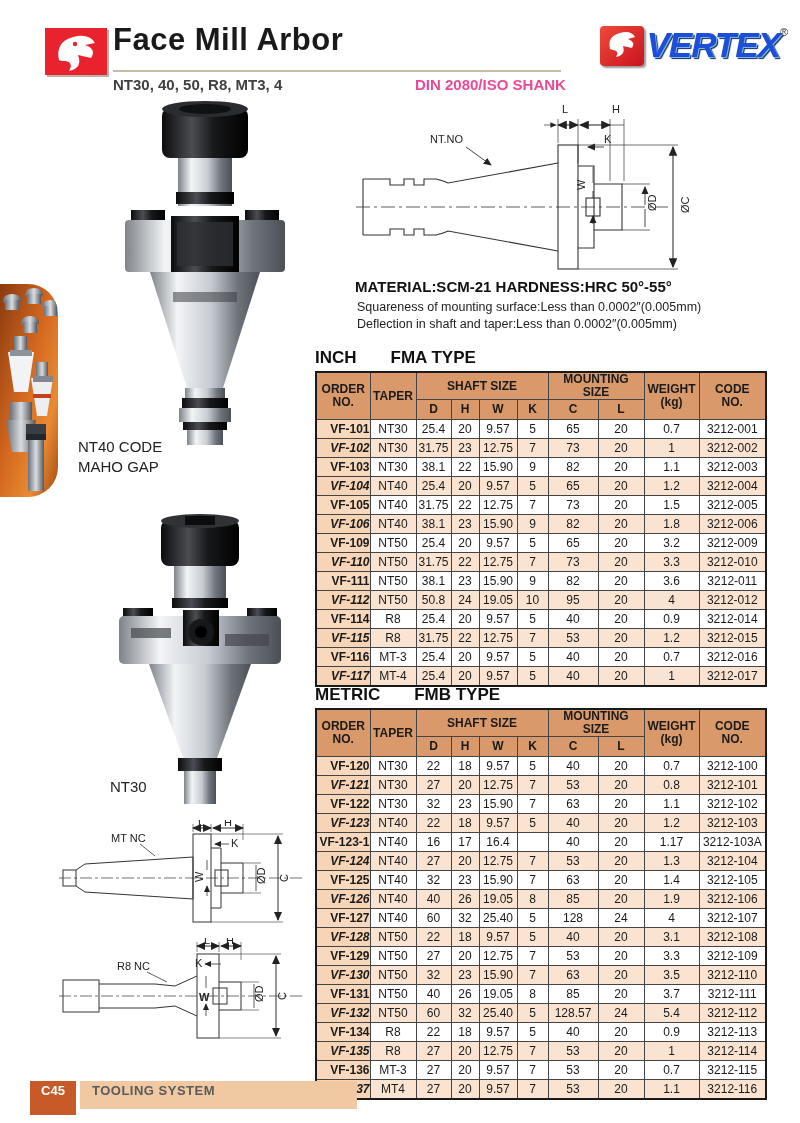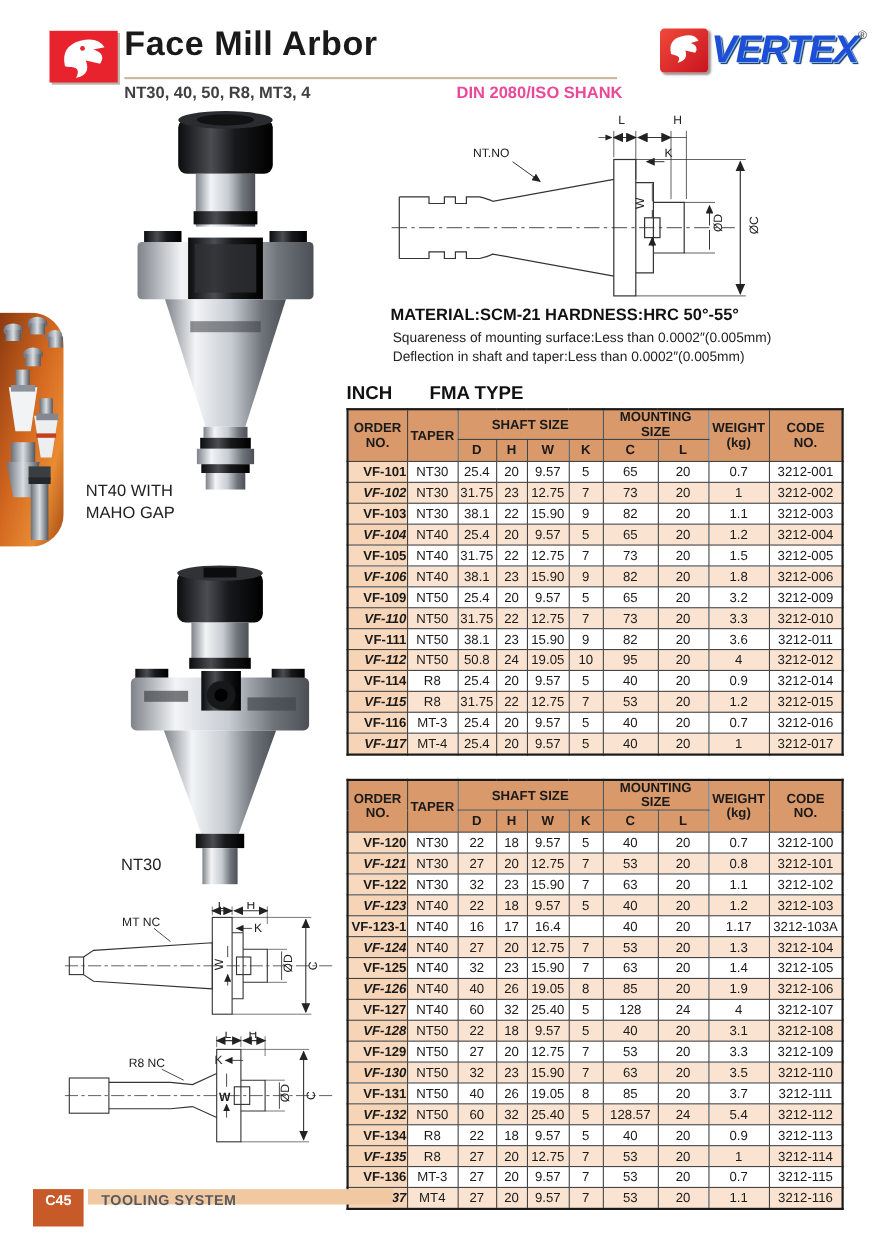--- a/index.html
+++ b/index.html
@@ -44,21 +44,21 @@
   table.spec thead tr.r1 th{height:24px;}
   table.spec thead tr.r2 th{height:19px;}
   table.spec td{height:18px;background:#fff;}
   table.spec tr.alt td{background:#fae3d0;}
   table.spec td.order{background:#f8d9bd;font-weight:bold;text-align:right;}
   table.spec tr.alt td.order{background:#f6d4b5;font-style:italic;}
 
   
   .footer-code{position:absolute;left:30px;top:1081px;width:46px;height:34px;background:#c75a28;
                color:#fff;font-size:13px;font-weight:bold;text-align:center;line-height:19px;}
-  .footer-bar{position:absolute;left:80px;top:1081px;width:265px;height:14px;background:#f0c9a3;
+  .footer-bar{position:absolute;left:80px;top:1081px;width:265px;height:28px;background:#f0c9a3;
               color:#5a5a5a;font-size:13px;font-weight:bold;line-height:19px;padding-left:12px;
               letter-spacing:0.5px;}
 
   
   .dwg text{font-family:"Liberation Sans",sans-serif;font-size:11px;fill:#222;}
 </style>
 </head>
 <body>
 
 <div class="page">
@@ -159,21 +159,21 @@
     <polygon points="55,176 165,176 128,292 92,292" fill="url(#steel1)"></polygon>
     <rect x="78" y="196" width="64" height="10" fill="#3a3d41" opacity="0.55"></rect>
 
     <rect x="90" y="292" width="40" height="10" fill="url(#steel1)"></rect>
     <rect x="87" y="302" width="46" height="10" fill="url(#black1)"></rect>
     <rect x="84" y="312" width="52" height="14" fill="url(#steel1)"></rect>
     <rect x="88" y="326" width="44" height="8" fill="url(#black1)"></rect>
     <rect x="92" y="334" width="36" height="15" fill="url(#steel1)"></rect>
   </svg>
   <div class="photo1-label">
-    <div>NT40  WITH</div>
+    <div>NT40  CODE</div>
     <div>MAHO GAP</div>
   </div>
 
   <svg class="photo-svg dwg" style="left:105px;top:512px;" width="190" height="292" viewBox="0 0 190 292">
 
     <rect x="56" y="8" width="78" height="46" rx="8" fill="url(#black1)"></rect>
     <ellipse cx="95" cy="9" rx="39" ry="7" fill="#303236"></ellipse>
     <rect x="80" y="4" width="30" height="9" fill="#0b0c0d"></rect>
 
     <rect x="69" y="54" width="52" height="40" fill="url(#steel1)"></rect>
@@ -449,20 +449,23 @@
           <td>9.57</td>
           <td>5</td>
           <td>40</td>
           <td>20</td>
           <td>1</td>
           <td>3212-017</td>
         </tr>
       </tbody>
   </table>
 
+  <div class="tbl-heading" style="left:315px;top:685px;">
+    <span>METRIC</span><span class="gap"></span><span>FMB TYPE</span>
+  </div>
 
   <table class="spec" style="top:708px;">
     <colgroup>
       <col style="width:54px">
         <col style="width:46px">
         <col style="width:35px">
         <col style="width:28px">
       <col style="width:38px">
         <col style="width:31px">
         <col style="width:50px">

